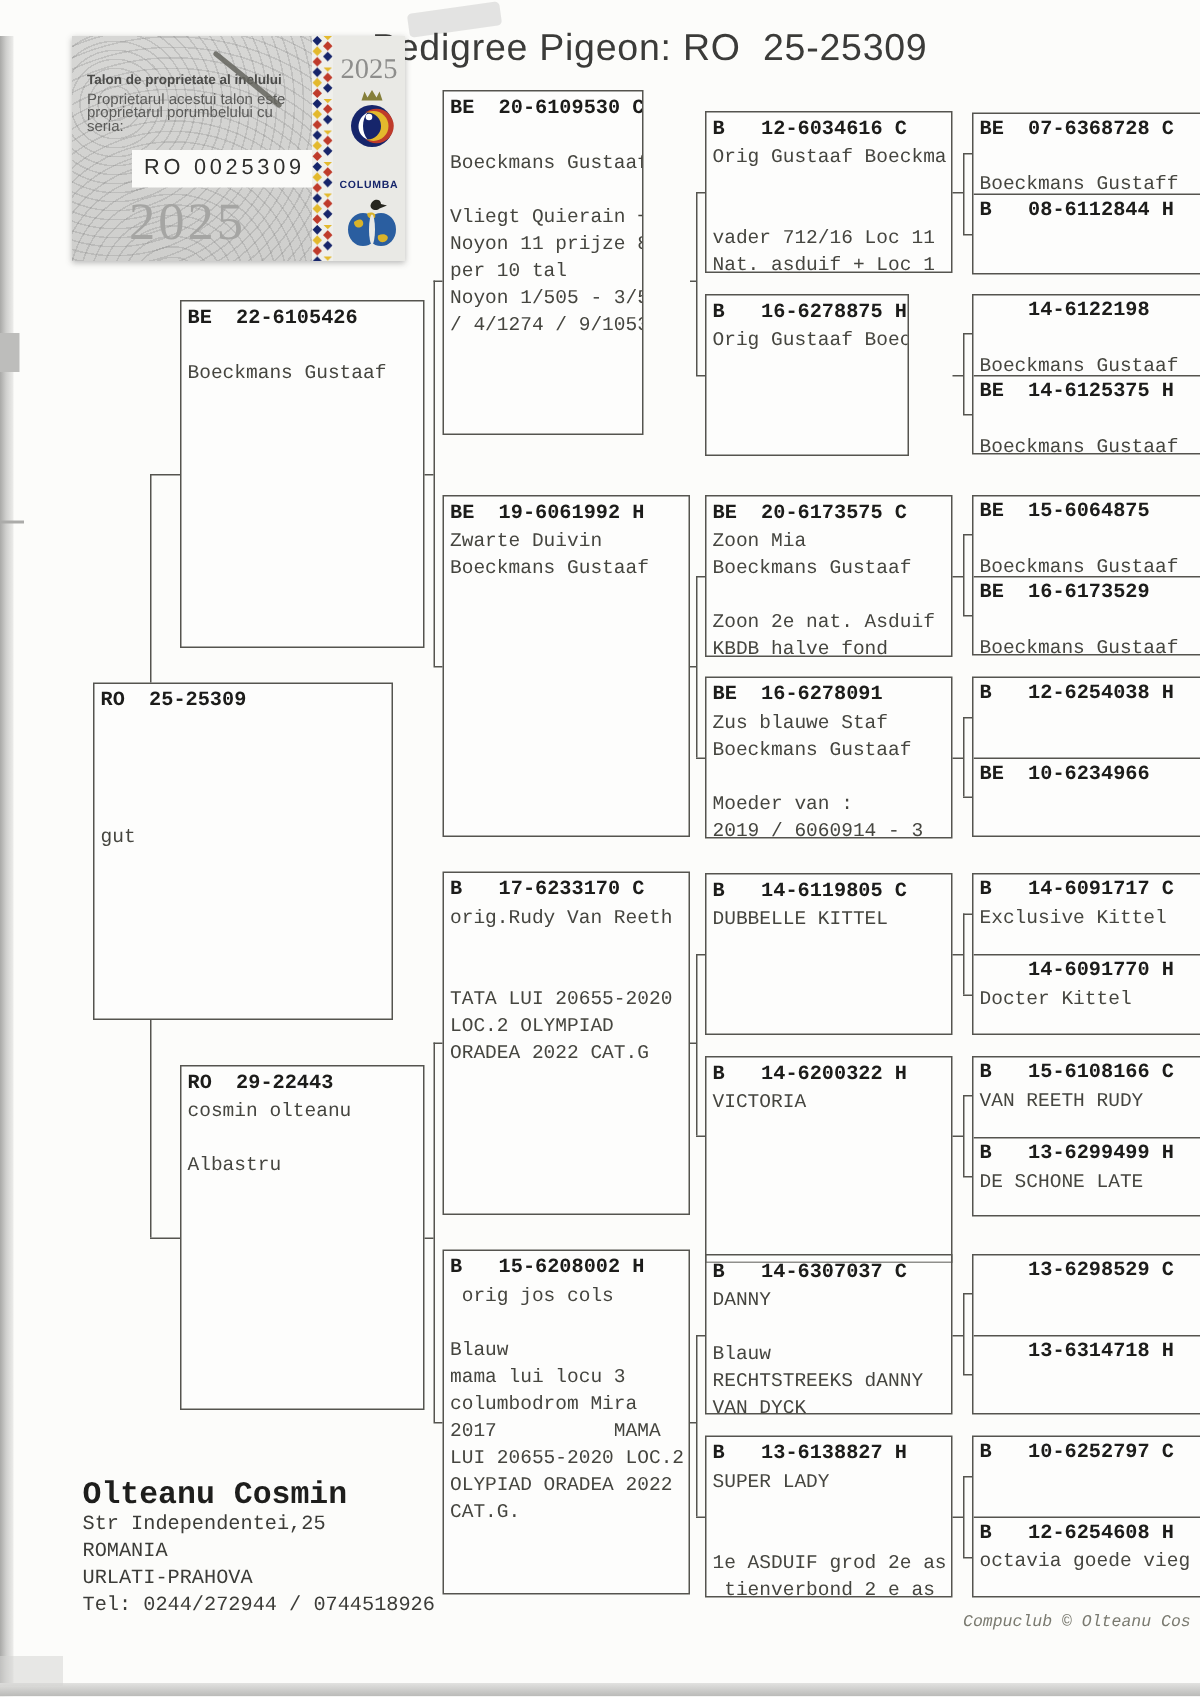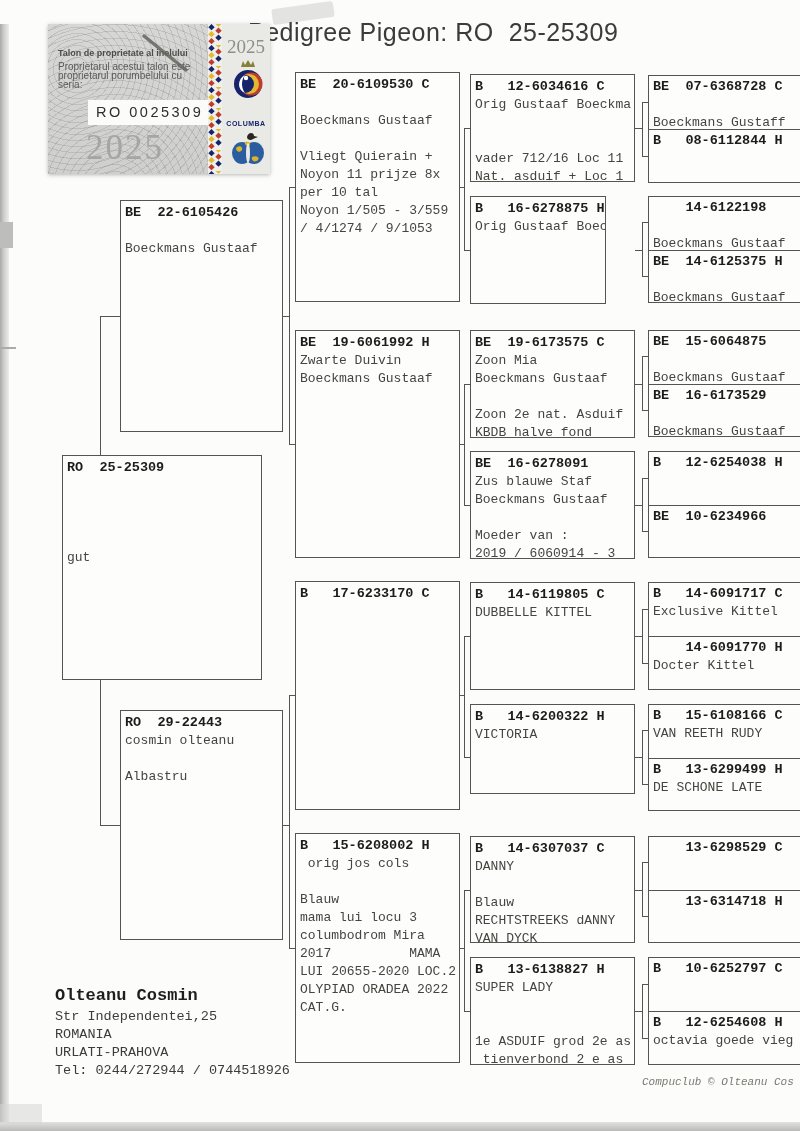--- a/index.html
+++ b/index.html
@@ -45,21 +45,21 @@
   
   .box{position:absolute;box-sizing:border-box;border:1px solid #55544f;
        padding:3px 4px;overflow:hidden;background:rgba(255,255,255,.35);}
   .ring{font-weight:bold;font-size:13.5px;line-height:18px;color:#1c1c1a;white-space:pre;}
   .bodytxt{font-size:13px;line-height:18px;color:#45453f;white-space:pre;}
   .g5e{position:absolute;left:0;right:0;height:50%;padding:2px 4px;box-sizing:border-box;overflow:hidden;}
   .g5a{top:0;}
   .g5b{top:50%;border-top:1px solid #55544f;}
   .ln{position:absolute;background:#55544f;}
   
-  .owner-name{left:55px;top:986px;font-weight:bold;font-size:17px;color:#1e1e1c;}
+  .owner-name{left:55px;top:986px;font-weight:bold;font-size:21px;color:#1e1e1c;}
   .owner-addr{left:55px;top:1008px;font-size:13.5px;line-height:18px;color:#3c3c38;white-space:pre-line;}
   .credit{left:642px;top:1076px;width:158px;overflow:hidden;font-style:italic;
           font-size:11px;color:#7a7a70;white-space:pre;}
 </style>
 </head>
 <body>
 
 <div class="page">
 
   <div class="abs scan-left"></div>
@@ -134,38 +134,44 @@
     <div class="bodytxt">
 Boeckmans Gustaaf</div>
   </div>
   <div class="box" style="left:120px;top:710px;width:163px;height:230px">
     <div class="ring">RO  29-22443</div>
     <div class="bodytxt">cosmin olteanu
 
 Albastru</div>
   </div>
 
-  <div class="box" style="left:295px;top:72px;width:165px;height:230px">
+  <div class="box" style="left:295px;top:60px;width:134px;height:230px">
     <div class="ring">BE  20-6109530 C</div>
     <div class="bodytxt">
 Boeckmans Gustaaf
 
 Vliegt Quierain +
 Noyon 11 prijze 8x
 per 10 tal
 Noyon 1/505 - 3/559
 / 4/1274 / 9/1053</div>
   </div>
   <div class="box" style="left:295px;top:330px;width:165px;height:228px">
     <div class="ring">BE  19-6061992 H</div>
     <div class="bodytxt">Zwarte Duivin
 Boeckmans Gustaaf</div>
   </div>
   <div class="box" style="left:295px;top:581px;width:165px;height:229px">
     <div class="ring">B   17-6233170 C</div>
+    <div class="bodytxt">orig.Rudy Van Reeth
+
+
+TATA LUI 20655-2020
+LOC.2 OLYMPIAD
+ORADEA 2022 CAT.G</div>
   </div>
   <div class="box" style="left:295px;top:833px;width:165px;height:230px">
     <div class="ring">B   15-6208002 H</div>
     <div class="bodytxt"> orig jos cols
 
 Blauw
 mama lui locu 3
 columbodrom Mira
 2017          MAMA
 LUI 20655-2020 LOC.2
@@ -179,40 +185,40 @@
 
 
 vader 712/16 Loc 11
 Nat. asduif + Loc 1</div>
   </div>
   <div class="box" style="left:470px;top:196px;width:136px;height:108px">
     <div class="ring">B   16-6278875 H</div>
     <div class="bodytxt">Orig Gustaaf Boeckma</div>
   </div>
   <div class="box" style="left:470px;top:330px;width:165px;height:108px">
-    <div class="ring">BE  19-6173575 C</div>
+    <div class="ring">BE  20-6173575 C</div>
     <div class="bodytxt">Zoon Mia
 Boeckmans Gustaaf
 
 Zoon 2e nat. Asduif
 KBDB halve fond</div>
   </div>
   <div class="box" style="left:470px;top:451px;width:165px;height:108px">
     <div class="ring">BE  16-6278091</div>
     <div class="bodytxt">Zus blauwe Staf
 Boeckmans Gustaaf
 
 Moeder van :
 2019 / 6060914 - 3</div>
   </div>
   <div class="box" style="left:470px;top:582px;width:165px;height:108px">
     <div class="ring">B   14-6119805 C</div>
     <div class="bodytxt">DUBBELLE KITTEL</div>
   </div>
-  <div class="box" style="left:470px;top:704px;width:165px;height:90px">
+  <div class="box" style="left:470px;top:704px;width:165px;height:138px">
     <div class="ring">B   14-6200322 H</div>
     <div class="bodytxt">VICTORIA</div>
   </div>
   <div class="box" style="left:470px;top:836px;width:165px;height:107px">
     <div class="ring">B   14-6307037 C</div>
     <div class="bodytxt">DANNY
 
 Blauw
 RECHTSTREEKS dANNY
 VAN DYCK</div>

